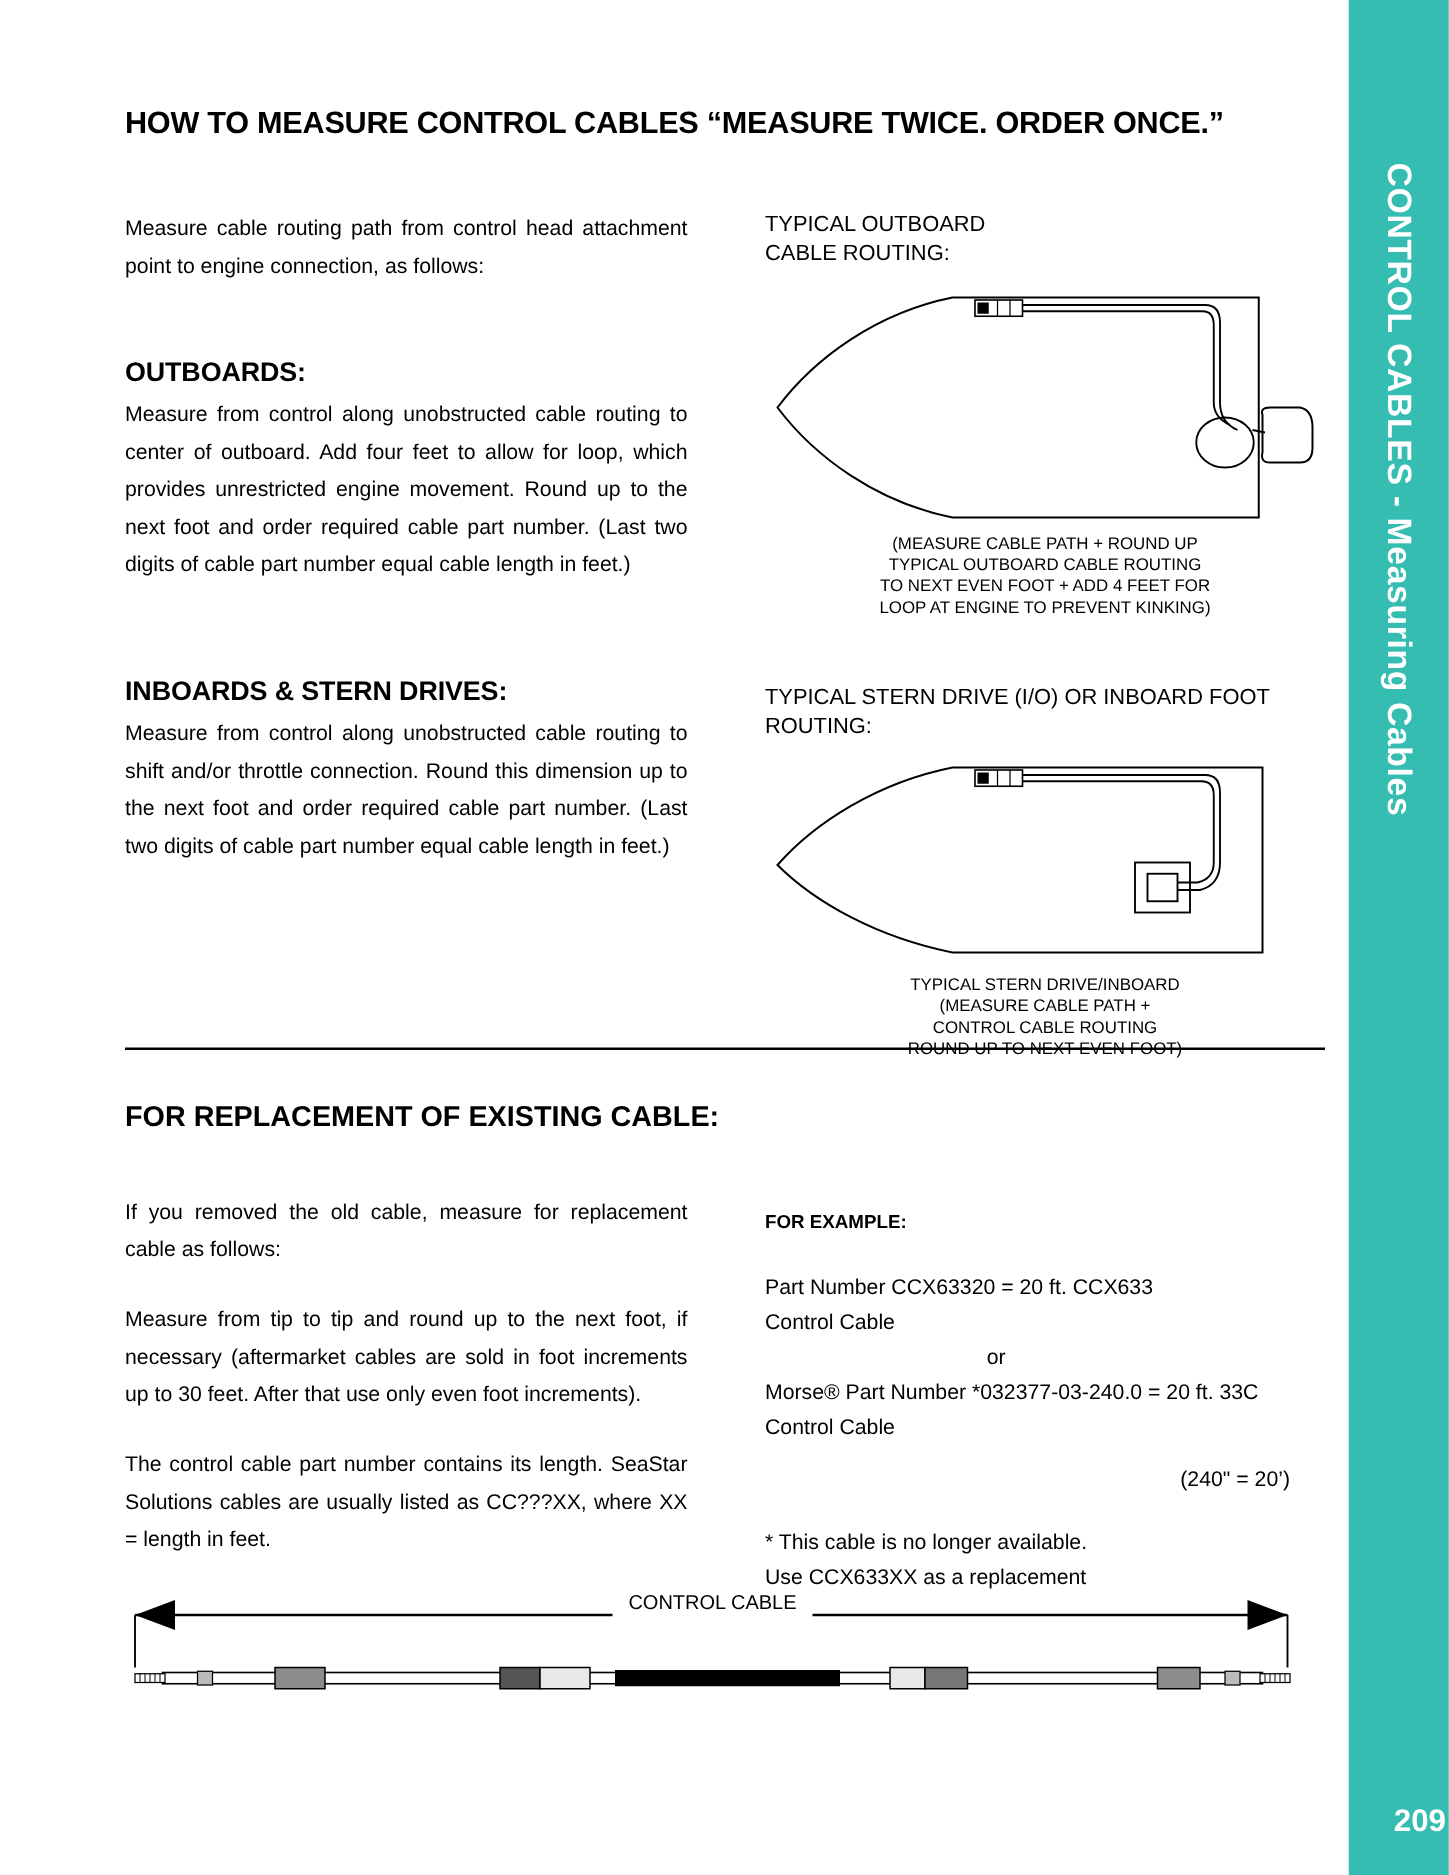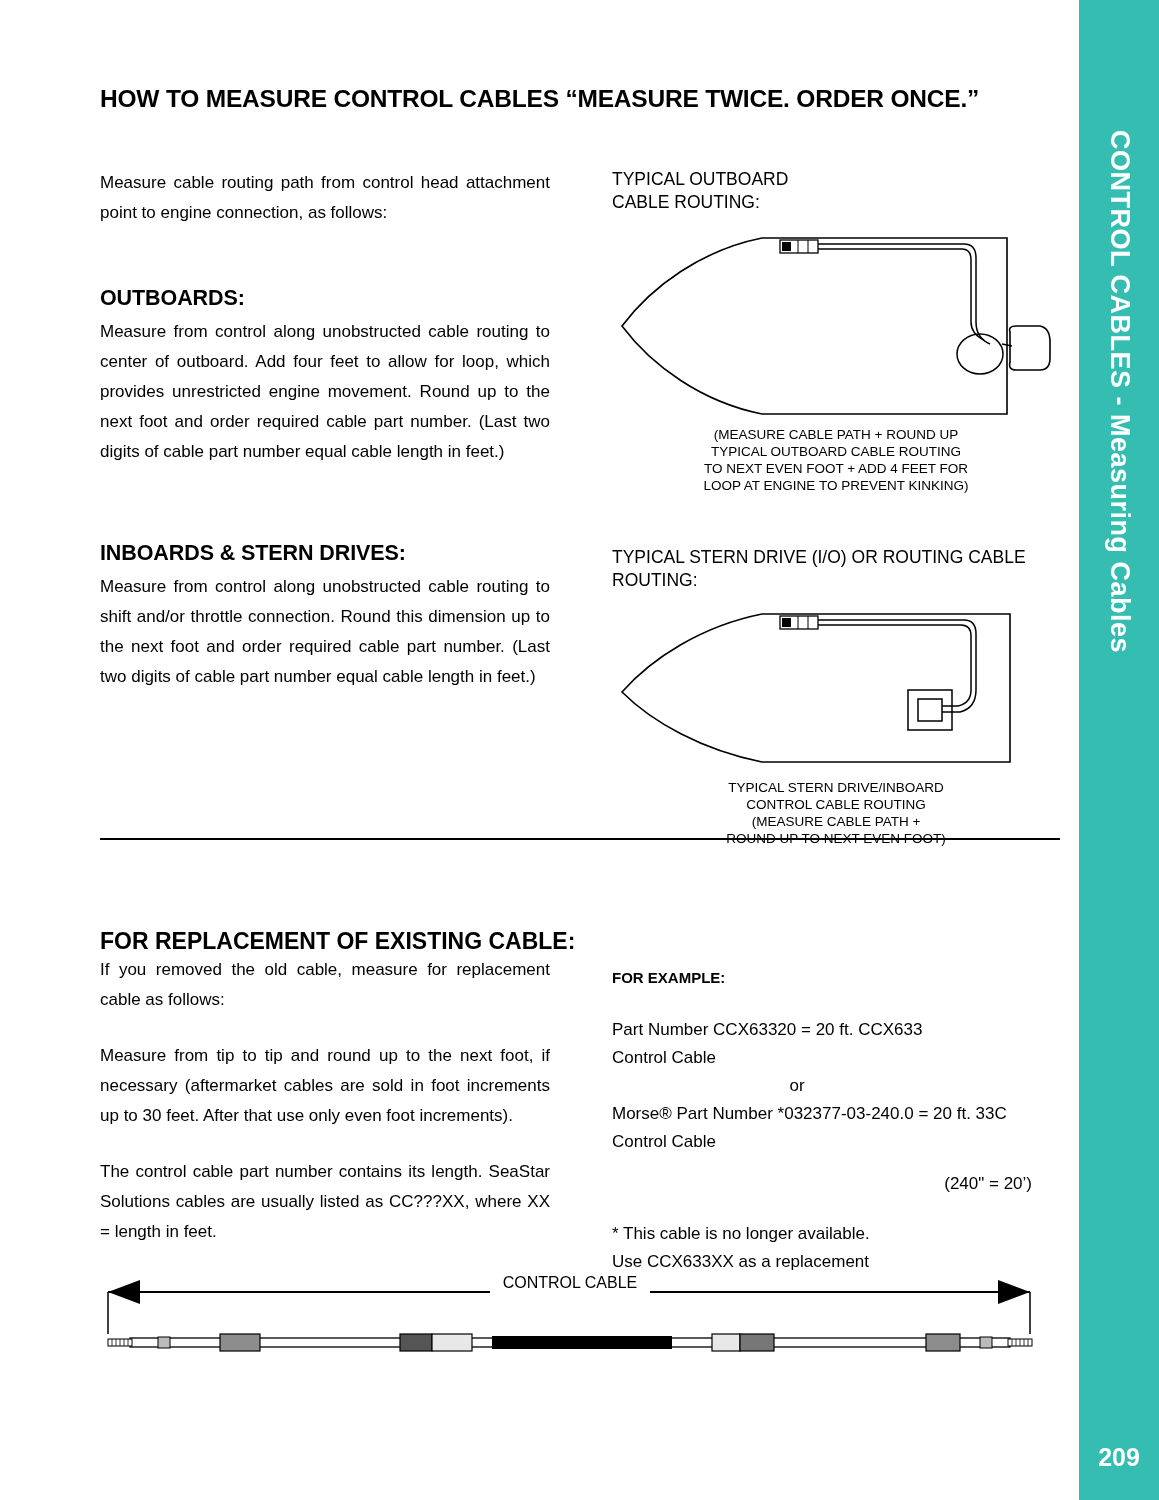--- a/index.html
+++ b/index.html
@@ -34,24 +34,24 @@
     font-weight: bold;
     color: #ffffff;
     letter-spacing: 0.5px;
     white-space: nowrap;
   }
   .page-number {
     position: absolute;
     bottom: 28px;
     left: 0;
     width: 80px;
-    text-align: center;
     font-size: 25px;
     font-weight: bold;
     color: #ffffff;
+    padding-left: 36px;
   }
 
   
   .page {
     position: absolute;
     left: 0; top: 0;
     width: 1079px;
     height: 1500px;
     padding: 0;
   }
@@ -116,21 +116,20 @@
     height: 2px;
     background: #000;
   }
 
   .replacement-title {
     position: absolute;
     left: 100px;
     top: 880px;
     font-size: 23px;
     font-weight: bold;
-    margin-top: 48px;
   }
 
   .lower-left {
     position: absolute;
     left: 100px;
     top: 955px;
     width: 450px;
   }
   .lower-right {
     position: absolute;
@@ -222,21 +221,21 @@
     </div>
 
     <div class="fig-caption">
       <div>(MEASURE CABLE PATH + ROUND UP</div>
       <div>TYPICAL OUTBOARD CABLE ROUTING</div>
       <div>TO NEXT EVEN FOOT + ADD 4 FEET FOR</div>
       <div>LOOP AT ENGINE TO PREVENT KINKING)</div>
     </div>
 
     <h3 class="fig-title" style="margin-top:52px;">
-      <span>TYPICAL STERN DRIVE (I/O) OR ROUTING CABLE</span><br>
+      <span>TYPICAL STERN DRIVE (I/O) OR INBOARD FOOT</span><br>
       <span>ROUTING:</span>
     </h3>
 
     <div>
       <svg width="448" height="165" viewBox="0 0 448 165">
         <path d="M10 88 C 40 54, 90 22, 150 10 L 398 10 L 398 158 L 150 158 C 90 146, 40 118, 10 88 Z" fill="none" stroke="#000" stroke-width="1.6"></path>
 
         <rect x="168" y="12" width="38" height="13" fill="none" stroke="#000" stroke-width="1.3"></rect>
         <rect x="170" y="14" width="9" height="9" fill="#000"></rect>
         <line x1="186" y1="12" x2="186" y2="25" stroke="#000" stroke-width="1"></line>
@@ -245,22 +244,22 @@
         <path d="M206 16 L 352 16 Q 364 16 364 30 L 364 86 Q 364 104 348 108 L 330 108" fill="none" stroke="#000" stroke-width="1.5"></path>
         <path d="M206 21 L 349 21 Q 359 21 359 32 L 359 86 Q 359 99 346 102 L 330 102" fill="none" stroke="#000" stroke-width="1.5"></path>
 
         <rect x="296" y="86" width="44" height="40" fill="none" stroke="#000" stroke-width="1.5"></rect>
         <rect x="306" y="95" width="24" height="22" fill="none" stroke="#000" stroke-width="1.5"></rect>
       </svg>
     </div>
 
     <div class="fig-caption">
       <div>TYPICAL STERN DRIVE/INBOARD</div>
+      <div>(MEASURE CABLE PATH +</div>
       <div>CONTROL CABLE ROUTING</div>
-      <div>(MEASURE CABLE PATH +</div>
       <div>ROUND UP TO NEXT EVEN FOOT)</div>
     </div>
   </div>
 
   <div class="divider"></div>
 
   <div class="replacement-title">FOR REPLACEMENT OF EXISTING CABLE:</div>
 
   <div class="lower-left">
     <p class="body">If you removed the old cable, measure for replacement cable as follows:</p>

